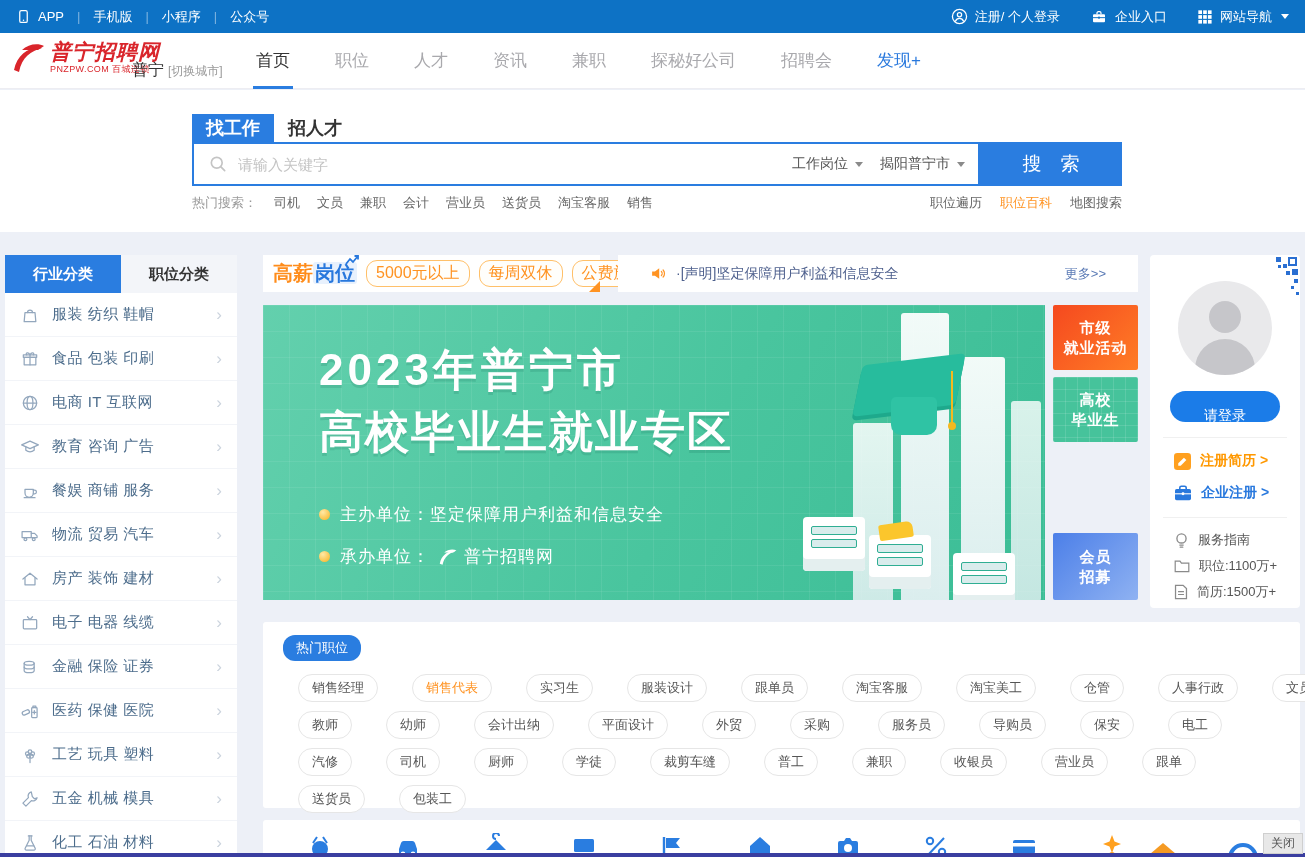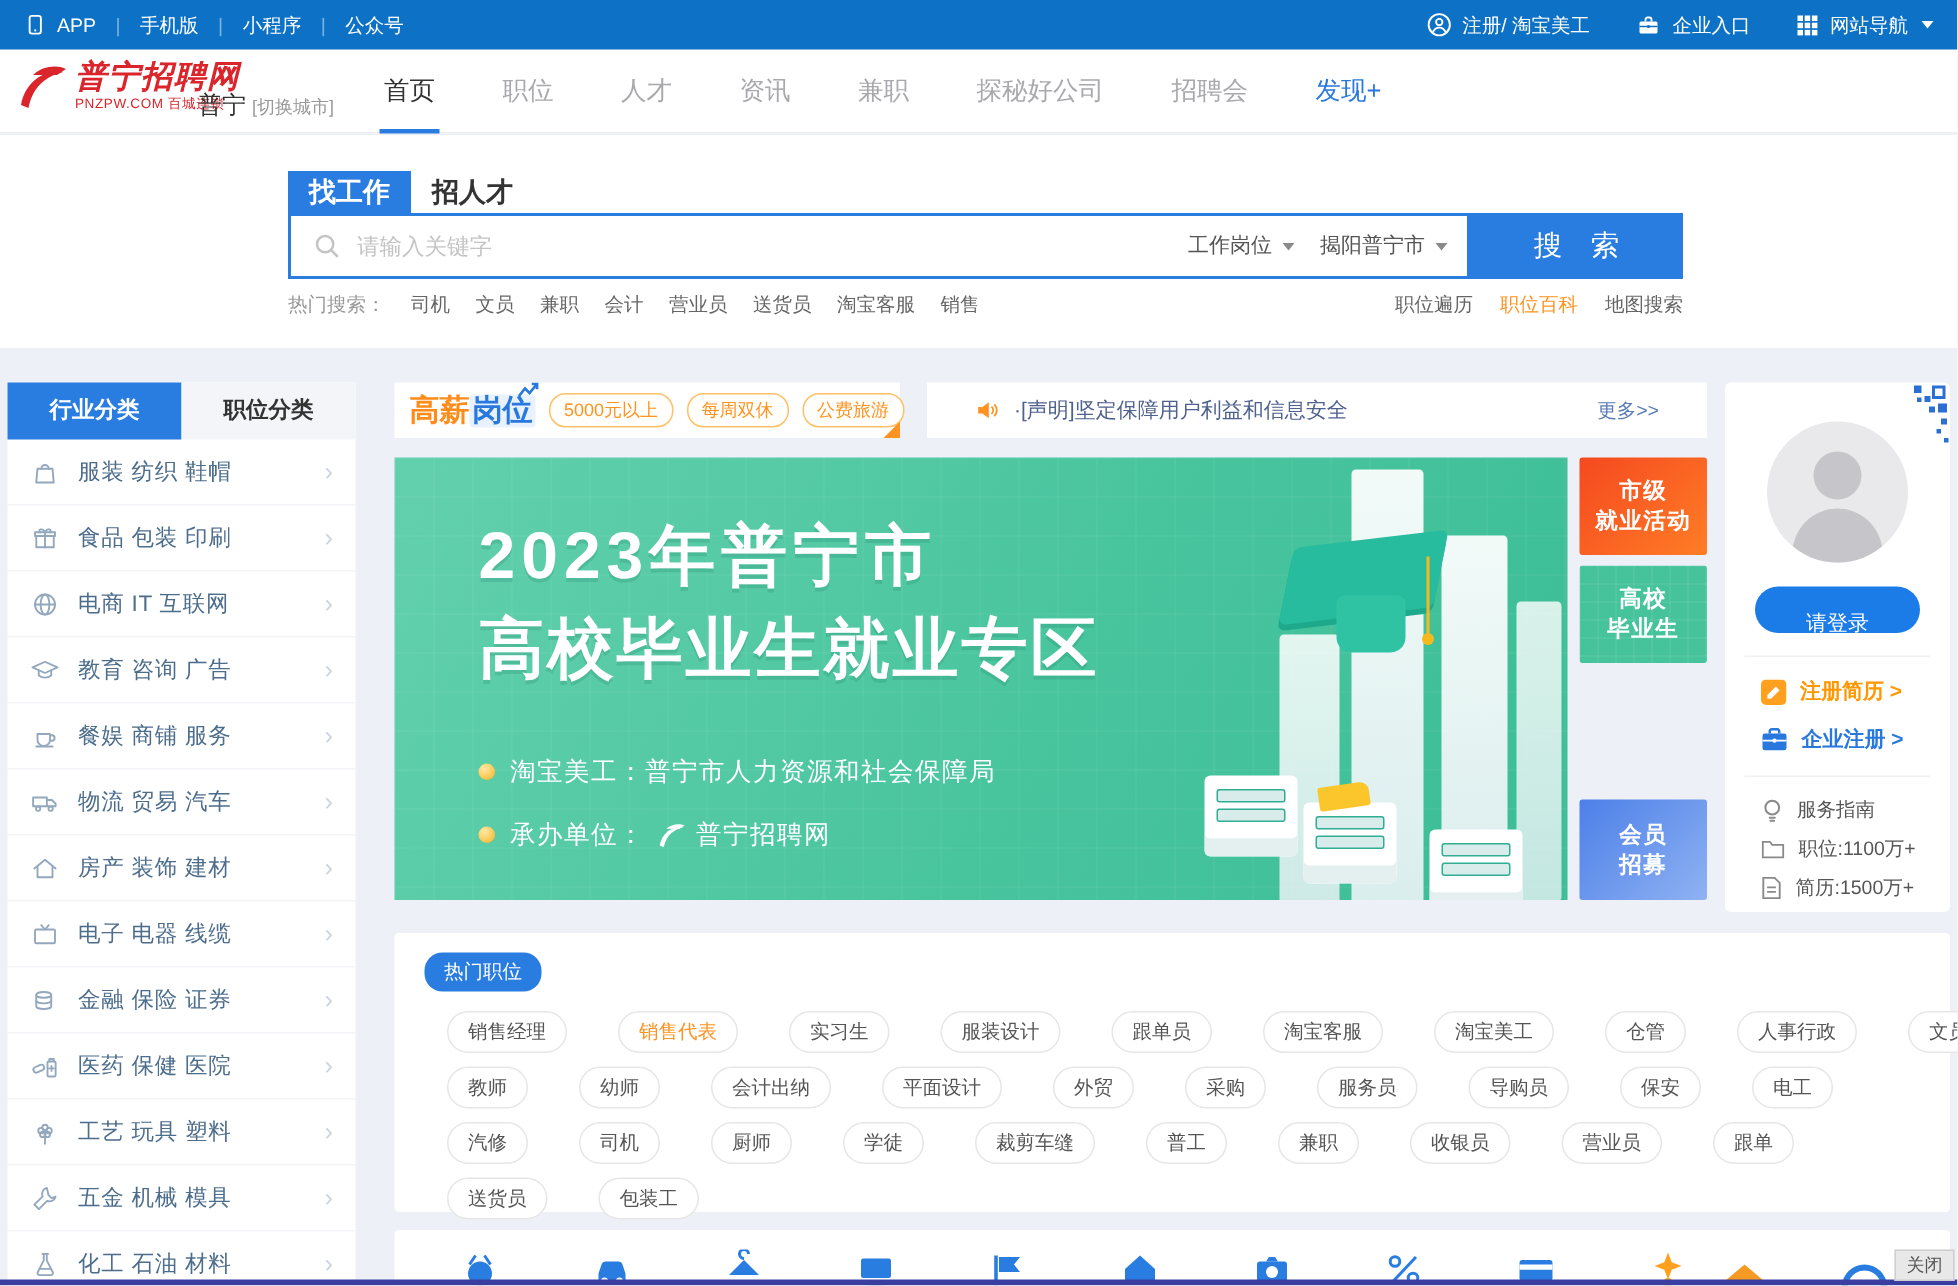--- a/index.html
+++ b/index.html
@@ -55,21 +55,21 @@
   .sb-label { flex:1; letter-spacing:.5px; }
   .chev { color:#ccd4de; font-size:17px; line-height:1; }
 
   
   .hs-card { position:absolute; left:263px; top:255px; width:337px; height:37px; background:#fff; display:flex; align-items:center; padding:0 10px; }
   .hs-card::after { content:""; position:absolute; right:0; bottom:0; border-left:11px solid transparent; border-bottom:11px solid #ff9322; }
   .hs-brand { font-size:20px; font-weight:bold; white-space:nowrap; position:relative; }
   .hs-orange { color:#ff8c1a; }
   .hs-blue { color:#2878dd; background:#e8f1fd; border-radius:3px; padding:0 2px; }
   .hs-zig { position:absolute; top:-6px; right:-4px; }
-  .hs-pill { border:1px solid #ffc069; color:#ff9322; font-size:12px; border-radius:11px; padding:2px 9px; margin-left:9px; background:#fffefb; white-space:nowrap; cursor:pointer; }
+  .hs-pill { border:1px solid #ffc069; color:#ff9322; font-size:16px; border-radius:11px; padding:2px 9px; margin-left:9px; background:#fffefb; white-space:nowrap; cursor:pointer; }
 
   
   .notice-card { position:absolute; left:618px; top:255px; width:520px; height:37px; background:#fff; display:flex; align-items:center; padding:0 32px; font-size:14px; color:#4f618e; }
   .notice-text { margin-left:9px; cursor:pointer; }
   .notice-more { margin-left:auto; color:#5a7ab5; font-size:13px; cursor:pointer; }
 
   
   .banner { position:absolute; left:263px; top:305px; width:782px; height:295px; overflow:hidden; cursor:pointer;
     background:linear-gradient(118deg,#63d0ad 0%,#49c59e 55%,#3bbd96 100%); }
   .banner::before { content:""; position:absolute; inset:0;
@@ -229,21 +229,21 @@
           <span>公众号</span>
         </span>
     </div>
     <div class="tb-right">
       <span class="tb-item">
         <svg width="17" height="17" viewBox="0 0 24 24">
             <circle cx="12" cy="12" r="10" fill="none" stroke="#fff" stroke-width="1.8"></circle>
             <circle cx="12" cy="9.5" r="3" fill="none" stroke="#fff" stroke-width="1.8"></circle>
             <path d="M6 19c1.3-3 3.5-4.3 6-4.3s4.7 1.3 6 4.3" fill="none" stroke="#fff" stroke-width="1.8"></path>
           </svg>
-        <span>注册/ 淘宝美工</span>
+        <span>注册/ 个人登录</span>
       </span>
       <span class="tb-item">
         <svg width="18" height="16" viewBox="0 0 24 24">
             <rect x="3" y="8" width="18" height="12" rx="1.5" fill="#fff"></rect>
             <path d="M9 8V6a2 2 0 0 1 2-2h2a2 2 0 0 1 2 2v2" fill="none" stroke="#fff" stroke-width="1.8"></path>
             <path d="M3 13h18" stroke="#0d72c5" stroke-width="1.5"></path>
             <circle cx="12" cy="13" r="1.6" fill="#0d72c5"></circle>
           </svg>
         <span>企业入口</span>
       </span>
@@ -479,21 +479,21 @@
     <div class="cab" style="left:606px;top:230px"></div>
     <div class="cab" style="left:690px;top:248px"></div>
     <div class="cab-folder" style="left:616px;top:218px;transform:rotate(-8deg)"></div>
     <div class="cap-board"></div>
     <div class="cap-base"></div>
     <div class="tassel"></div>
     <div class="bn-t1">2023年普宁市</div>
     <div class="bn-t2">高校毕业生就业专区</div>
     <div class="bn-line bn-host">
       <span class="bn-dot"></span>
-      <span>淘宝美工：普宁市人力资源和社会保障局</span>
+      <span>主办单位：坚定保障用户利益和信息安全</span>
     </div>
     <div class="bn-line bn-org">
       <span class="bn-dot"></span>
       <span>承办单位：</span>
       <svg width="22" height="20" viewBox="0 0 38 36" style="margin:0 -4px">
           <path d="M6 30 C9 14, 22 6, 34 8 C23 11, 14 17, 11 32z" fill="#fff"></path>
           <path d="M14 10 C20 4, 30 3, 36 6 L30 10z" fill="#fff"></path>
         </svg>
       <span>普宁招聘网</span>
     </div>

